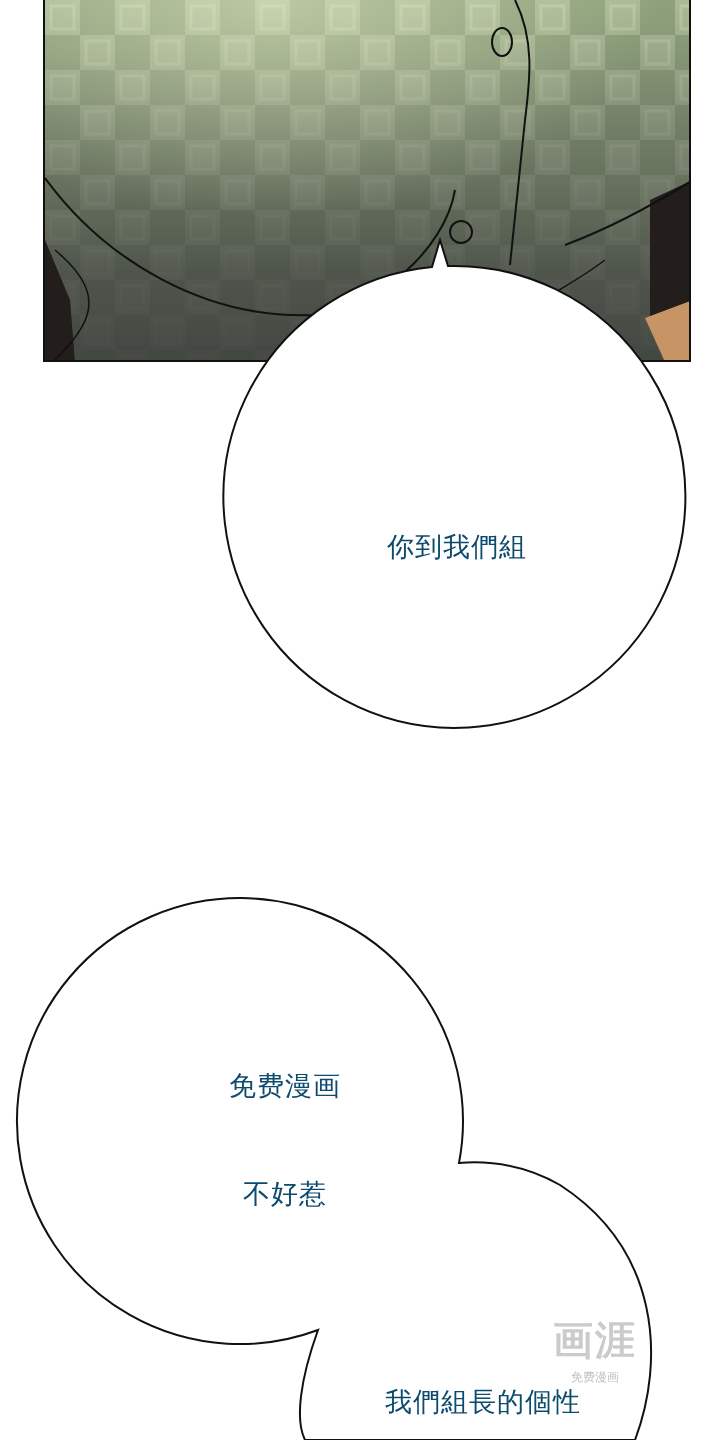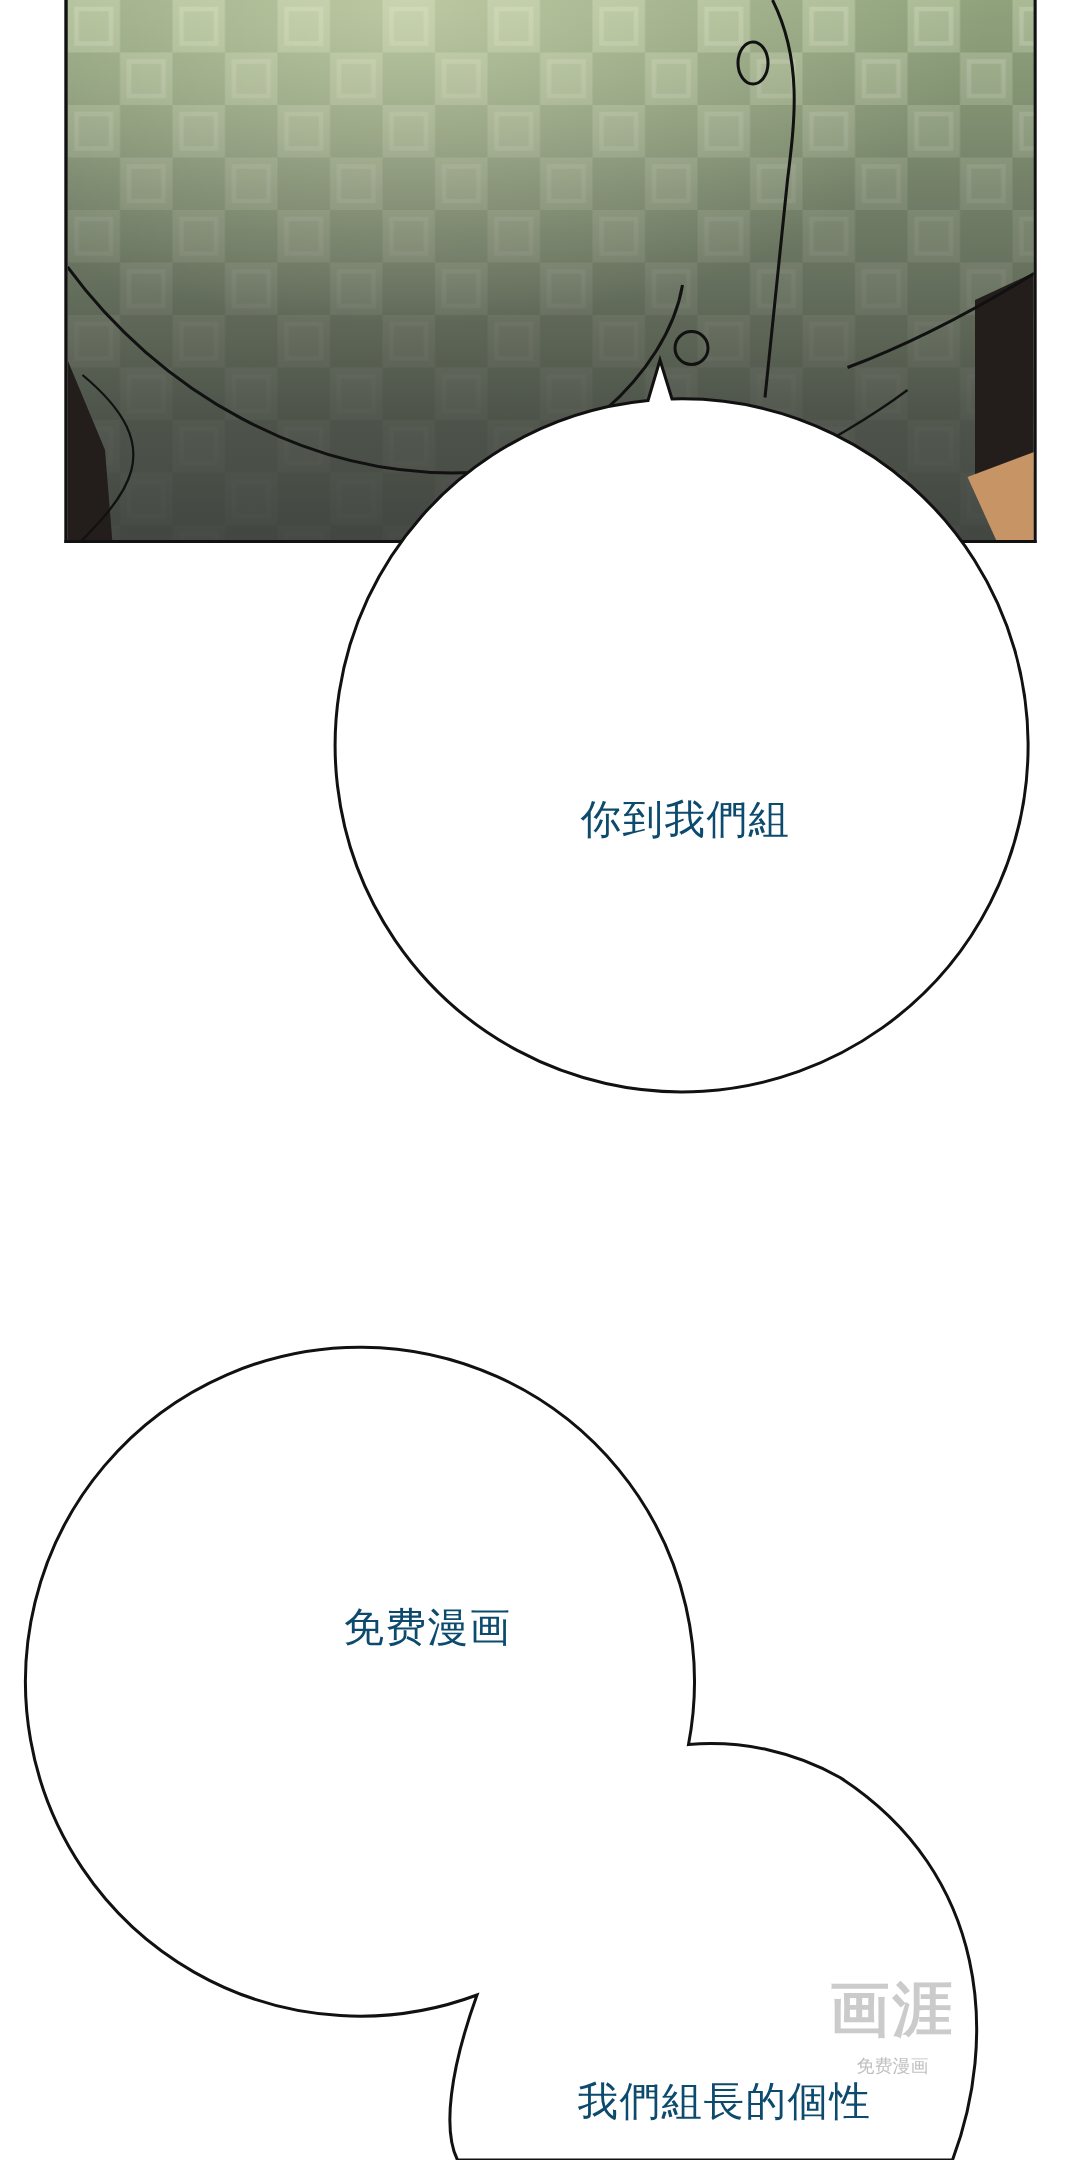--- a/index.html
+++ b/index.html
@@ -70,20 +70,21 @@
 
   <path d="M 459 1163 A 223 223 0 1 0 318 1330 C 300 1380, 295 1420, 305 1440 L 635 1440 C 665 1360, 660 1250, 560 1185 C 530 1168, 495 1160, 459 1163 Z" fill="#ffffff" stroke="#111" stroke-width="2"></path>
 </svg>
 
 <div class="speech" style="left:320px; top:457px; width:274px;">
   <div>你到我們組</div>
 </div>
 
 <div class="speech" style="left:150px; top:996px; width:270px;">
   <div>免费漫画</div>
+  <div>不好惹</div>
 </div>
 
 <div class="speech" style="left:358px; top:1312px; width:250px;">
   <div>我們組長的個性</div>
   
 </div>
 
 <div class="watermark">
   <div class="wm-logo">画涯</div>
   <div class="wm-sub">免费漫画</div>

